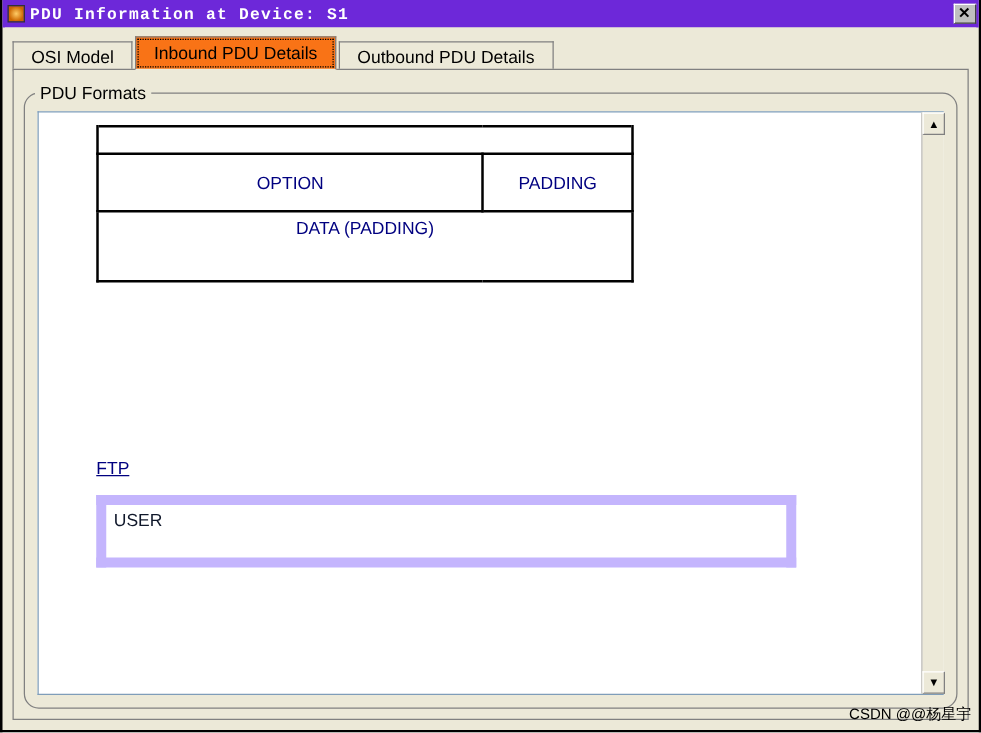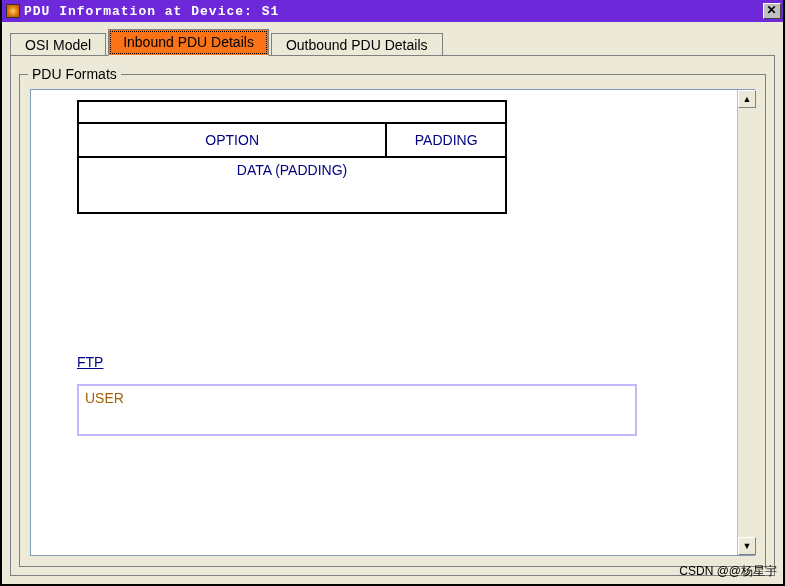--- a/index.html
+++ b/index.html
@@ -93,21 +93,21 @@
     position:absolute;
     top:33px; left:6px; right:6px; bottom:6px;
     border:1px solid #808080;
     background:#ece9d8;
   }
   
   .group {
     position:absolute;
     top:18px; left:8px; right:8px; bottom:8px;
     border:1px solid #808080;
-    border-radius:0;
+    border-radius:12px;
   }
   .group-title {
     position:absolute;
     top:-9px; left:8px;
     background:#ece9d8;
     padding:0 4px;
     font-size:14px;
     color:#000;
   }
   .scrollarea {
@@ -150,42 +150,42 @@
     border-collapse:collapse;
   }
   .frag td {
     border:2px solid #000;
     text-align:center;
     font-size:14px;
     padding:4px 2px;
     color:#000080;
   }
   .frag .blankrow td { height:22px; border-top:none; }
-  .frag .optrow td { height:34px; }
+  .frag .optrow td { height:46px; }
   .frag .datarow td { height:56px; vertical-align:top; padding-top:4px; }
 
   .ftp-label {
     margin-top:140px;
     color:#000080;
     font-size:14px;
     text-decoration: underline;
     display:inline-block;
   }
   .ftp-table {
     width:560px;
     margin-top:14px;
     border-collapse:collapse;
   }
   .ftp-table td {
-    border:2px solid #c4b5fd;
+    border:8px solid #c4b5fd;
     height:50px;
     padding:4px 6px;
     vertical-align:top;
     font-size:14px;
-    color:#a16207;
+    color:#0f172a;
   }
 
   .watermark {
     position:absolute;
     right:6px; bottom:4px;
     font-size:12px;
     color:#000000;
     font-family: Arial, "Microsoft YaHei", sans-serif;
     pointer-events:none;
   }

